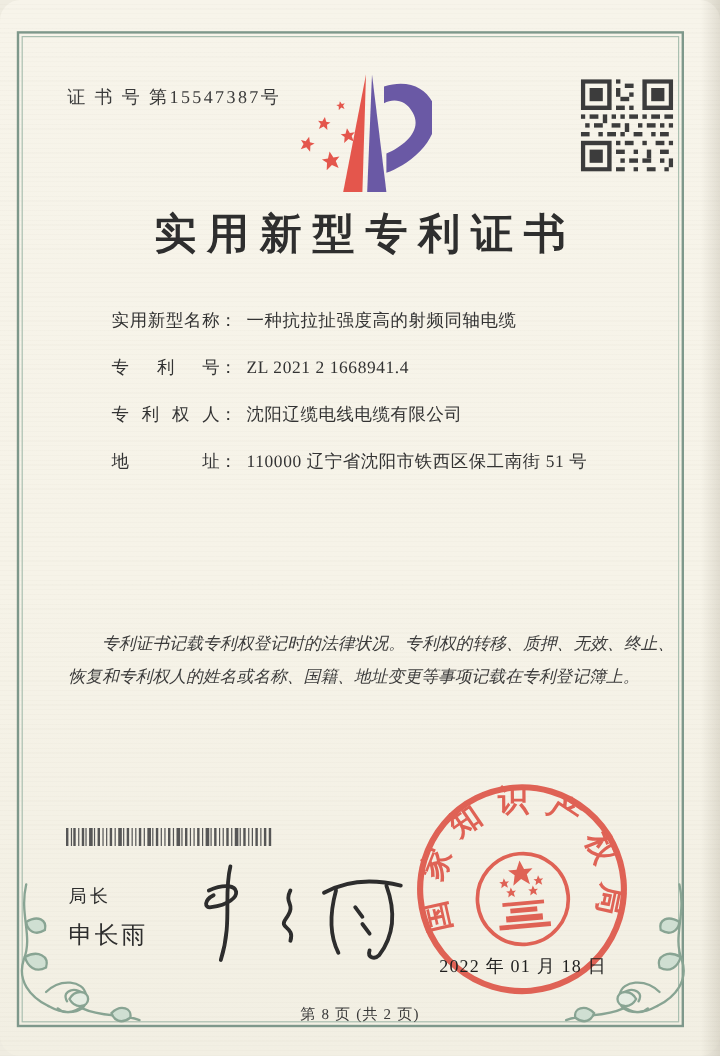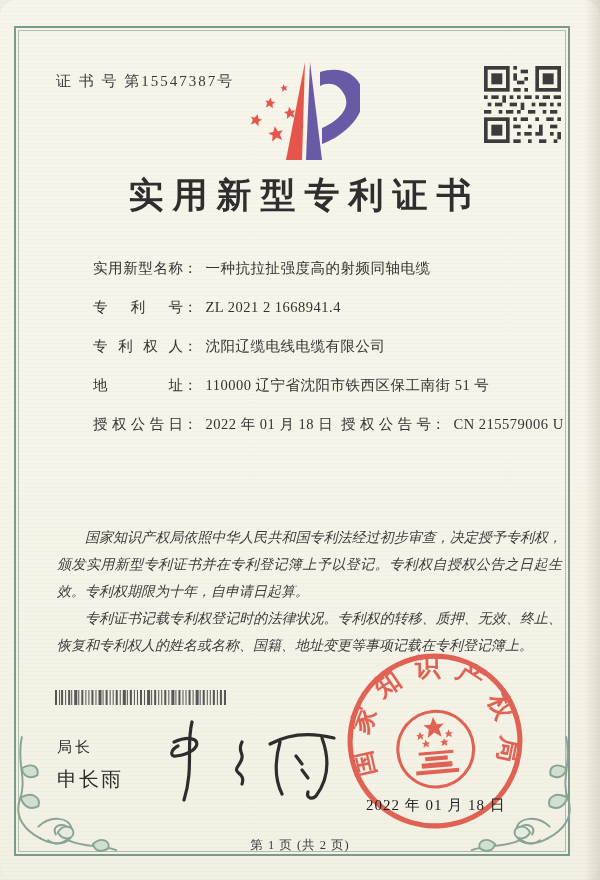--- a/index.html
+++ b/index.html
@@ -192,32 +192,23 @@
     </div>
     <div class="row">
       <span class="lbl">专利号</span><span class="colon">：</span><span class="val">ZL 2021 2 1668941.4</span>
     </div>
     <div class="row">
       <span class="lbl">专利权人</span><span class="colon">：</span><span class="val">沈阳辽缆电线电缆有限公司</span>
     </div>
     <div class="row">
       <span class="lbl">地址</span><span class="colon">：</span><span class="val">110000 辽宁省沈阳市铁西区保工南街 51 号</span>
     </div>
-    <div class="row grant-row">
-      <span class="grant-first">
-        <span class="lbl">授权公告日</span><span class="colon">：</span><span class="val">2022 年 01 月 18 日</span>
-      </span>
-      <span>
-        <span class="lbl">授权公告号</span><span class="colon">：</span><span class="val">CN 215579006 U</span>
-      </span>
-    </div>
   </div>
 
   <div class="paras">
-    <p>国家知识产权局依照中华人民共和国专利法经过初步审查，决定授予专利权，颁发实用新型专利证书并在专利登记簿上予以登记。专利权自授权公告之日起生效。专利权期限为十年，自申请日起算。</p>
     <p>专利证书记载专利权登记时的法律状况。专利权的转移、质押、无效、终止、恢复和专利权人的姓名或名称、国籍、地址变更等事项记载在专利登记簿上。</p>
   </div>
 
   <svg class="barcode" viewBox="0 0 170 14" preserveAspectRatio="none">
     <path fill="#565656" d="M0 0h2v14H0z M4 0h1v14H4z M6 0h2v14H6z M10 0h1v14h-1z M13 0h2v14h-2z M16 0h1v14h-1z M19 0h3v14h-3z M23 0h1v14h-1z M26 0h2v14h-2z M30 0h1v14h-1z M33 0h1v14h-1z M36 0h2v14h-2z M40 0h1v14h-1z M43 0h3v14h-3z M47 0h1v14h-1z M50 0h2v14h-2z M54 0h1v14h-1z M57 0h1v14h-1z M60 0h2v14h-2z M64 0h1v14h-1z M67 0h3v14h-3z M71 0h1v14h-1z M74 0h2v14h-2z M78 0h1v14h-1z M81 0h1v14h-1z M84 0h2v14h-2z M88 0h1v14h-1z M91 0h3v14h-3z M95 0h1v14h-1z M98 0h2v14h-2z M102 0h1v14h-1z M105 0h1v14h-1z M108 0h2v14h-2z M112 0h1v14h-1z M115 0h3v14h-3z M119 0h1v14h-1z M122 0h2v14h-2z M126 0h1v14h-1z M129 0h1v14h-1z M132 0h2v14h-2z M136 0h1v14h-1z M139 0h3v14h-3z M143 0h1v14h-1z M146 0h2v14h-2z M150 0h1v14h-1z M153 0h1v14h-1z M156 0h2v14h-2z M160 0h1v14h-1z M163 0h2v14h-2z M167 0h2v14h-2z"></path>
   </svg>
 
   <div class="sig-title">局长</div>
   <div class="sig-name">申长雨</div>
 
@@ -252,15 +243,15 @@
       <use href="#sealstar" transform="translate(96,89) scale(0.42)"></use>
       <rect x="70" y="97" width="34" height="3"></rect>
       <rect x="76" y="102" width="22" height="4"></rect>
       <rect x="72" y="108" width="30" height="5"></rect>
       <rect x="66" y="115" width="42" height="4"></rect>
     </g>
   </svg>
 
   <div class="seal-date">2022 年 01 月 18 日</div>
 
-  <div class="footer">第 1 页 (共 2 页)</div>
+  <div class="footer">第 8 页 (共 2 页)</div>
 
 </div>
 
 </body></html>

